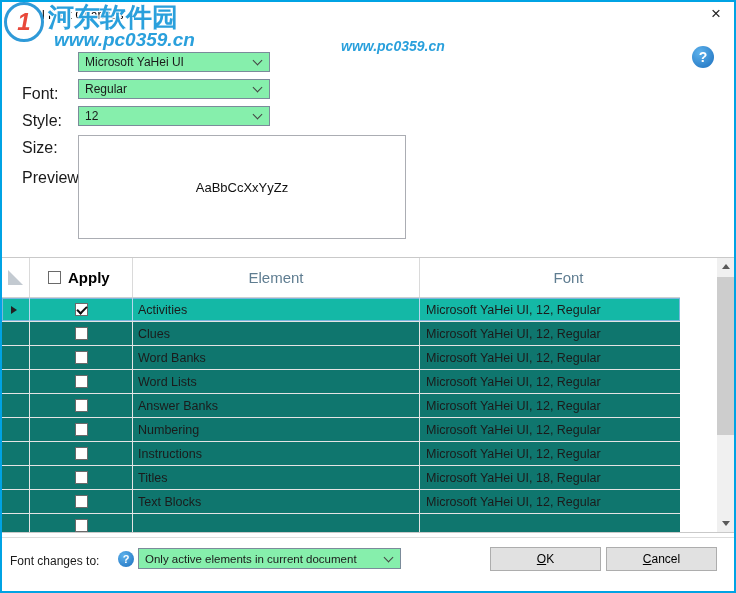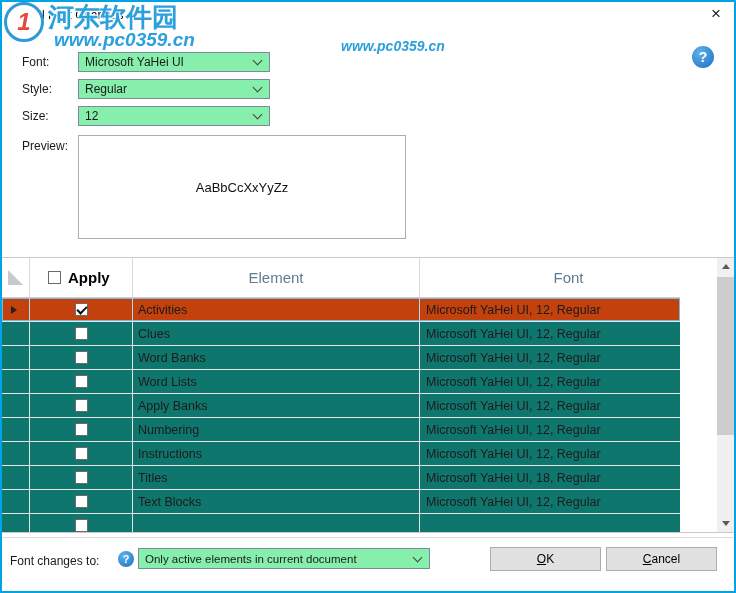--- a/index.html
+++ b/index.html
@@ -27,21 +27,21 @@
     font-size:26px; font-weight:bold; color:#2aa0dc;
     text-shadow:-1px -1px 0 #fff,1px -1px 0 #fff,-1px 1px 0 #fff,1px 1px 0 #fff; }
   .wm-url { position:absolute; left:52px; top:27px; z-index:30;
     font-size:19px; font-weight:bold; font-style:italic; color:#2aa0dc;
     text-shadow:-1px -1px 0 #fff,1px -1px 0 #fff,-1px 1px 0 #fff,1px 1px 0 #fff; }
   .wm-url2 { position:absolute; left:339px; top:36px; z-index:30;
     font-size:14px; font-weight:bold; font-style:italic; color:#2aa0dc;
     text-shadow:-1px -1px 0 #fff,1px -1px 0 #fff,-1px 1px 0 #fff,1px 1px 0 #fff; }
 
   
-  .flabel { position:absolute; left:20px; font-size:12px; color:#1a1a1a; }
+  .flabel { position:absolute; left:20px; font-size:16px; color:#1a1a1a;margin-top:30px; }
   .combo { position:absolute; left:76px; width:192px; height:20px; background:#86efac;
     border:1px solid #7b8b9a; display:flex; align-items:center; cursor:pointer; }
   .combo .cv { flex:1; padding-left:6px; font-size:12px; white-space:nowrap; overflow:hidden; }
   .chev { width:7px; height:7px; border-right:1.6px solid #444; border-bottom:1.6px solid #444;
     transform:rotate(45deg); margin-right:8px; margin-top:-3px; flex:none; }
   .preview-box { position:absolute; left:76px; top:133px; width:328px; height:104px;
     border:1px solid #abadb3; background:#fff; display:flex; align-items:center; justify-content:center; }
   .preview-sample { font-size:13px; color:#111; }
 
   .help-big { position:absolute; left:690px; top:44px; width:22px; height:22px; border-radius:50%;
@@ -70,21 +70,21 @@
   .corner-tri { width:0; height:0; border-bottom:15px solid #c3cad1; border-right:15px solid transparent;
     margin:auto; }
 
   .grid-row { display:flex; height:24px; border-bottom:1px solid #e4e4e4; background:#0f766e; position:relative; }
   .grid-row .cell { border-right:1px solid #e4e4e4; display:flex; align-items:center;
     font-size:12.5px; color:#1b1b1b; overflow:hidden; white-space:nowrap; }
   .grid-row .cell.col-font { border-right:none; }
   .grid-row .cell.col-apply { justify-content:center; }
   .grid-row .cell.col-elem { padding-left:5px; }
   .grid-row .cell.col-font { padding-left:6px; }
-  .grid-row.selected { background:#c2410c; box-shadow:inset 0 0 0 1px #79b7de; }
+  .grid-row.selected { background:#14b8a6; box-shadow:inset 0 0 0 1px #79b7de; }
   .grid-row.selected .cell { border-right-color:#b4d7ec; }
   .sel-arrow { display:none; width:0; height:0; border-left:6px solid #222;
     border-top:4px solid transparent; border-bottom:4px solid transparent; margin-left:9px; }
   .grid-row.selected .sel-arrow { display:block; }
 
   input.cb { appearance:none; -webkit-appearance:none; width:13px; height:13px;
     border:1px solid #6a6a6a; background:#fff; position:relative; cursor:pointer; flex:none; }
   input.cb:checked::after { content:""; position:absolute; left:1px; top:2px;
     width:8px; height:4px; border-left:2px solid #111; border-bottom:2px solid #111;
     transform:rotate(-45deg); }
@@ -94,21 +94,21 @@
   .vscroll { position:absolute; right:0; top:0; width:17px; height:100%; background:#f0f0f0; }
   .sb-btn { position:absolute; left:0; width:17px; height:17px; display:flex; align-items:center; justify-content:center; cursor:pointer; }
   .sb-up { top:0; } .sb-down { bottom:0; }
   .tri-up { width:0; height:0; border-left:4px solid transparent; border-right:4px solid transparent; border-bottom:5px solid #5a5a5a; }
   .tri-down { width:0; height:0; border-left:4px solid transparent; border-right:4px solid transparent; border-top:5px solid #5a5a5a; }
   .sb-thumb { position:absolute; left:0; top:19px; width:17px; height:158px; background:#cdcdcd; cursor:pointer; }
 
   
   .footer-sep { position:absolute; left:0; top:535px; width:732px; height:1px; background:#dcdcdc; }
   .f-label { position:absolute; left:8px; top:552px; font-size:12px; }
-  .f-combo { position:absolute; left:136px; top:546px; width:292px; height:21px; }
+  .f-combo { position:absolute; left:136px; top:546px; width:263px; height:21px; }
   .f-combo .cv { font-size:11.5px; }
   .btn { position:absolute; height:24px; width:111px; top:545px;
     background:#e1e1e1; border:1px solid #adadad; font-size:12px; color:#000;
     font-family:"Liberation Sans","DejaVu Sans",sans-serif; cursor:pointer; }
   .btn-ok { left:488px; } .btn-cancel { left:604px; }
 </style>
 </head>
 <body>
 
 <div class="window">
@@ -202,21 +202,21 @@
     <div class="cell col-elem">Word Lists</div>
     <div class="cell col-font">Microsoft YaHei UI, 12, Regular</div>
   </div>
           <div class="grid-row">
     <div class="cell col-sel">
       
     </div>
     <div class="cell col-apply">
       <input type="checkbox" class="cb" style="">
     </div>
-    <div class="cell col-elem">Apply Banks</div>
+    <div class="cell col-elem">Answer Banks</div>
     <div class="cell col-font">Microsoft YaHei UI, 12, Regular</div>
   </div>
           <div class="grid-row">
     <div class="cell col-sel">
       
     </div>
     <div class="cell col-apply">
       <input type="checkbox" class="cb" style="">
     </div>
     <div class="cell col-elem">Numbering</div>

